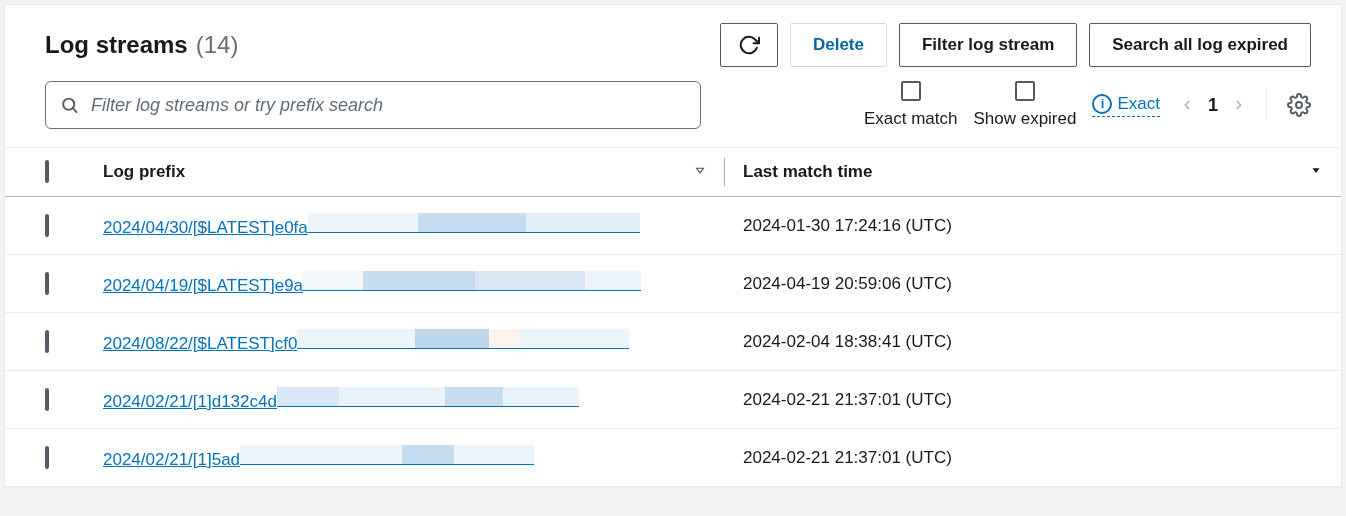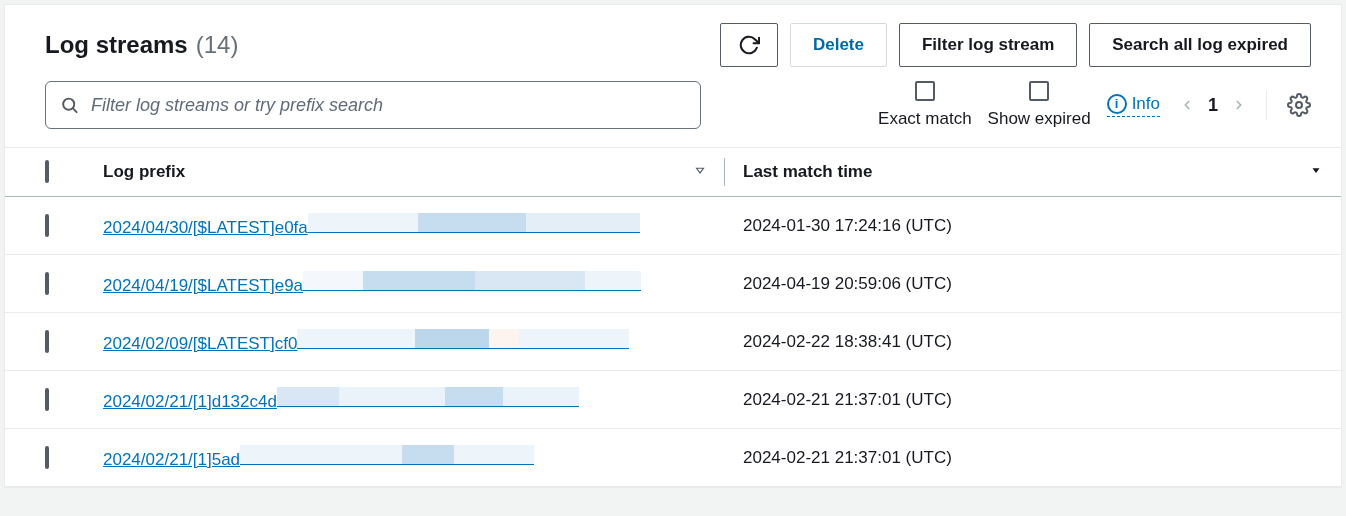--- a/index.html
+++ b/index.html
@@ -262,21 +262,21 @@
       <label class="checkbox-wrap">
         <span class="checkbox-box"></span>
         <span>Exact match</span>
       </label>
       <label class="checkbox-wrap">
         <span class="checkbox-box"></span>
         <span>Show expired</span>
       </label>
       <span class="info-link">
         <span class="info-icon">i</span>
-        <span>Info</span>
+        <span>Exact</span>
       </span>
       <div class="pagination">
         <span class="chev">
           <svg width="14" height="22" viewBox="0 0 24 24" fill="none" stroke="currentColor" stroke-width="3" stroke-linecap="round" stroke-linejoin="round">
               <polyline points="15 18 9 12 15 6"></polyline>
             </svg>
         </span>
         <span class="page-num">1</span>
         <span class="chev">
           <svg width="14" height="22" viewBox="0 0 24 24" fill="none" stroke="currentColor" stroke-width="3" stroke-linecap="round" stroke-linejoin="round">
@@ -337,27 +337,27 @@
               <span class="redact-bar" style="width: 60px; background: rgb(244, 248, 252);"></span>
               <span class="redact-bar" style="width: 112px; background: rgb(198, 221, 239);"></span>
               <span class="redact-bar" style="width: 110px; background: rgb(216, 231, 243);"></span>
               <span class="redact-bar" style="width: 56px; background: rgb(237, 245, 251);"></span>
             </span></td>
           <td>2024-04-19 20:59:06 (UTC)</td>
         </tr>
         <tr>
           <td><span class="checkbox-box"></span></td>
           <td><span class="redact-wrap">
-              <a class="stream-link">2024/02/09/[$LATEST]cf0</a>
+              <a class="stream-link">2024/08/22/[$LATEST]cf0</a>
               <span class="redact-bar" style="width: 118px; background: rgb(237, 245, 251);"></span>
               <span class="redact-bar" style="width: 74px; background: rgb(188, 214, 236);"></span>
               <span class="redact-bar" style="width: 30px; background: rgb(253, 243, 239);"></span>
               <span class="redact-bar" style="width: 110px; background: rgb(237, 245, 251);"></span>
             </span></td>
-          <td>2024-02-22 18:38:41 (UTC)</td>
+          <td>2024-02-04 18:38:41 (UTC)</td>
         </tr>
         <tr>
           <td><span class="checkbox-box"></span></td>
           <td><span class="redact-wrap">
               <a class="stream-link">2024/02/21/[1]d132c4d</a>
               <span class="redact-bar" style="width: 62px; background: rgb(216, 231, 243);"></span>
               <span class="redact-bar" style="width: 106px; background: rgb(235, 243, 250);"></span>
               <span class="redact-bar" style="width: 58px; background: rgb(198, 221, 239);"></span>
               <span class="redact-bar" style="width: 76px; background: rgb(235, 243, 250);"></span>
             </span></td>

